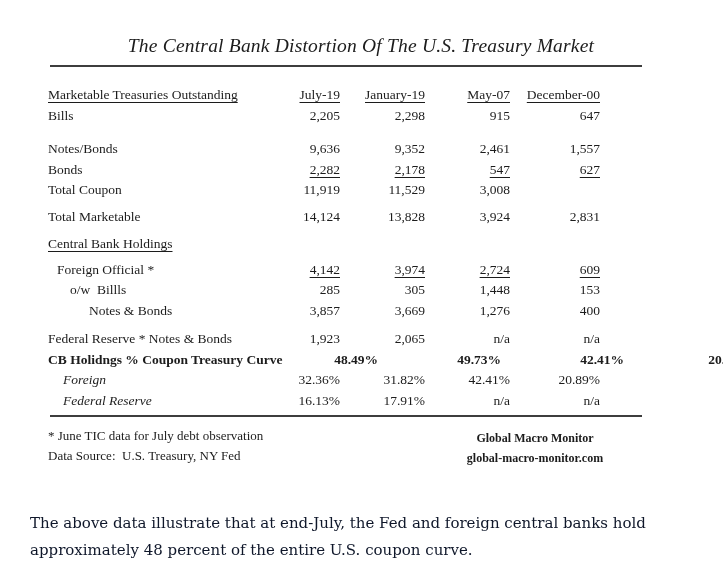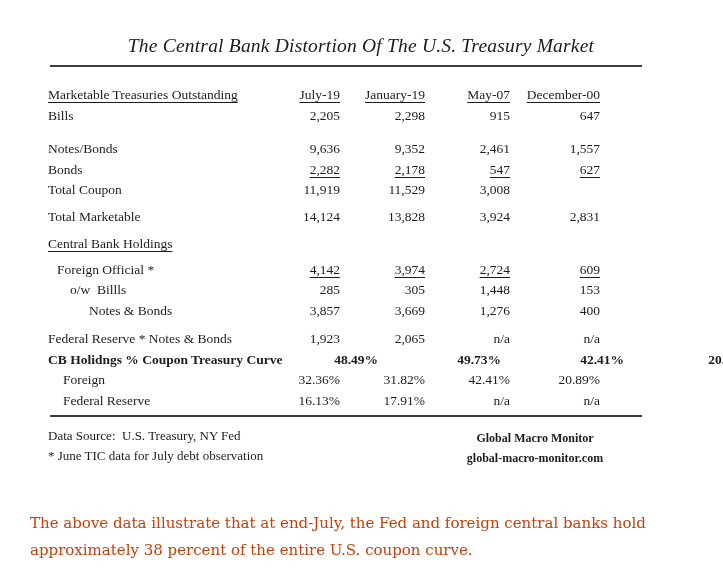--- a/index.html
+++ b/index.html
@@ -51,21 +51,21 @@
   .u-vals .val span,
   .u-lab .lab span,
   .head .val span {
     text-decoration: underline;
     text-underline-offset: 3px;
   }
   .bold { font-weight: bold; gap: 38px; }
   .ind1 .lab { padding-left: 9px; }
   .ind2 .lab { padding-left: 22px; }
   .ind3 .lab { padding-left: 41px; }
-  .ind4 .lab { padding-left: 15px; }
+  .ind4 .lab { padding-left: 15px; font-style: italic; }
   .mt5  { margin-top: 5px; }
   .mt6  { margin-top: 6px; }
   .mt7  { margin-top: 7px; }
   .mt8  { margin-top: 8px; }
   .mt13 { margin-top: 13px; }
   .mt15 { }
   .mt18 { margin-top: 18px; }
   .foot {
     display: flex;
     justify-content: space-between;
@@ -83,21 +83,21 @@
     font-size: 12px;
   }
   .caption {
     position: absolute;
     left: 30px;
     top: 510px;
     width: 665px;
     font-family: "DejaVu Serif", serif;
     font-size: 15px;
     line-height: 27px;
-    color: #c2410c;
+    color: #0f172a;
   }
 </style>
 </head>
 <body>
 
 <div class="doc">
 
   <div class="title">The Central Bank Distortion Of The U.S. Treasury Market</div>
 
   <hr class="rule top">
@@ -210,27 +210,27 @@
       <span class="val"><span>n/a</span></span>
       <span class="val"><span>n/a</span></span>
     </div>
 
   </div>
 
   <hr class="rule bottom">
 
   <div class="foot">
     <div class="foot-left">
+      <div>* June TIC data for July debt observation</div>
       <div>Data Source: &nbsp;U.S. Treasury, NY Fed</div>
-      <div>* June TIC data for July debt observation</div>
     </div>
     <div class="foot-right">
       <div>Global Macro Monitor</div>
       <div>global-macro-monitor.com</div>
     </div>
   </div>
 
 </div>
 
 <div class="caption">
   <div>The above data illustrate that at end-July, the Fed and foreign central banks hold</div>
-  <div>approximately 38 percent of the entire U.S. coupon curve.</div>
+  <div>approximately 48 percent of the entire U.S. coupon curve.</div>
 </div>
 
 </body></html>

